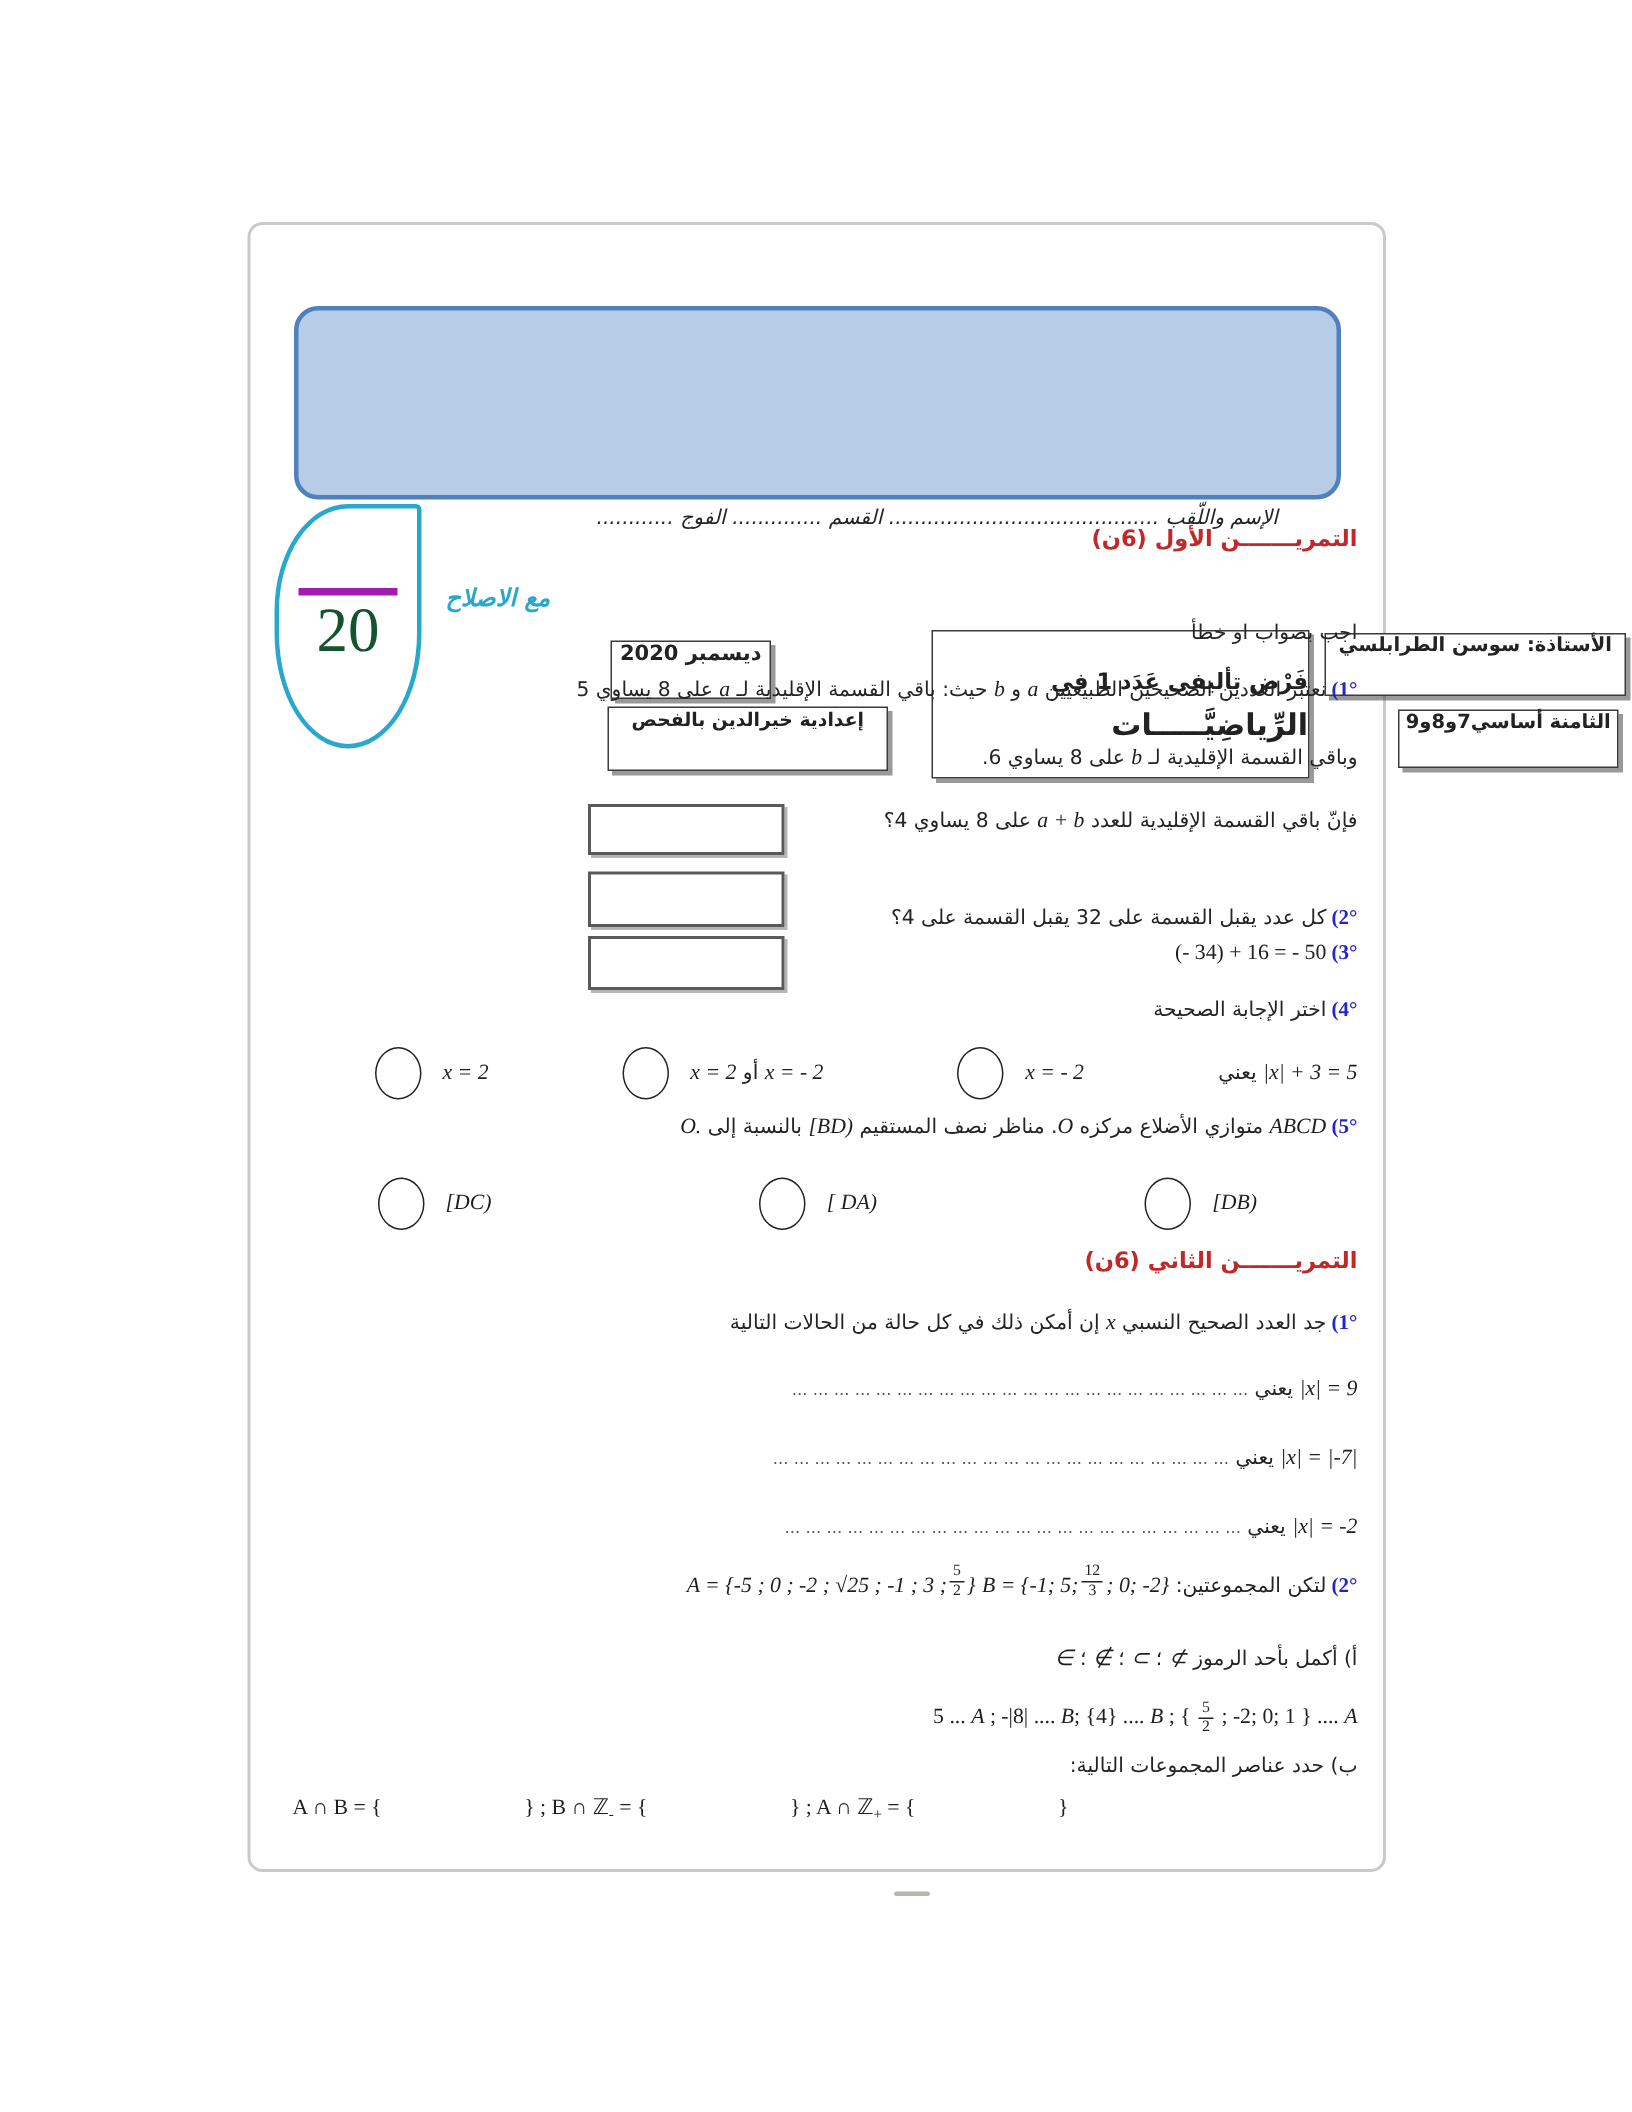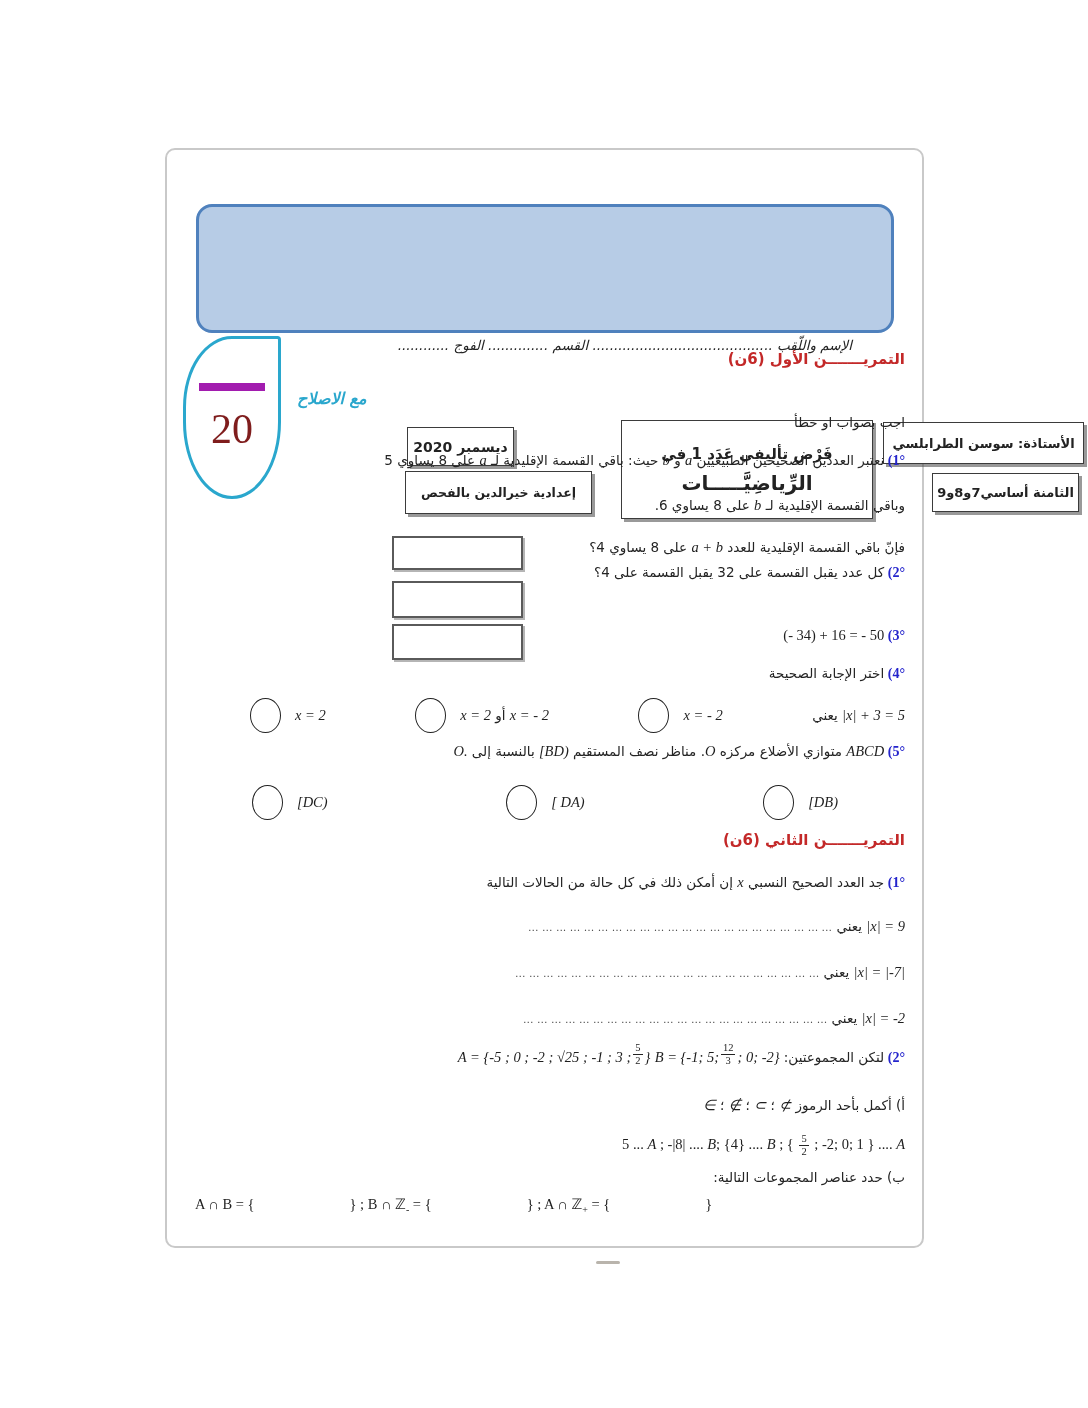--- a/index.html
+++ b/index.html
@@ -4,35 +4,35 @@
 <style>
   html,body{margin:0;padding:0;background:#fff;}
   .page{position:relative;width:1088px;height:1408px;background:#ffffff;overflow:hidden;
         font-family:"DejaVu Sans",sans-serif;color:#222;}
   .sheet{position:absolute;left:165px;top:148px;width:755px;height:1096px;
          border:2px solid #c9c9c9;border-radius:10px;background:#fff;}
   
   .hdr{position:absolute;left:196px;top:204px;width:692px;height:123px;
        background:#b7cce6;border:3px solid #4f81bd;border-radius:16px;}
   .cell{position:absolute;background:#fff;border:1px solid #3b3b3b;
-        box-shadow:3px 3px 0 rgba(70,70,70,.55);display:flex;align-items:center;justify-content:center;
+        box-shadow:3px 3px 0 rgba(70,70,70,.55);display:flex;align-items:flex-start;justify-content:center;
         text-align:center;direction:rtl;}
   .cell-teacher{left:684px;top:215px;width:199px;height:40px;font-size:13px;font-weight:bold;}
   .cell-grade{left:733px;top:266px;width:145px;height:37px;font-size:13px;font-weight:bold;}
   .cell-title{left:422px;top:213px;width:250px;height:97px;flex-direction:column;gap:8px;}
   .t1{font-size:15px;font-weight:bold;}
   .t2{font-size:20px;font-weight:bold;}
   .cell-date{left:208px;top:220px;width:105px;height:37px;font-size:14px;font-weight:bold;}
   .cell-school{left:206px;top:264px;width:185px;height:41px;font-size:12.5px;font-weight:bold;}
   
   .score{position:absolute;left:183px;top:336px;width:92px;height:157px;
          border:3px solid #2aa7cd;border-radius:55% 4px 55% 55% / 48% 4px 52% 52%;
          display:flex;align-items:center;justify-content:center;background:#fff;}
-  .score-val{font-family:"Liberation Serif",serif;font-size:42px;color:#7f1d1d;
-             border-top:8px solid #a21caf;padding:16px 12px 0 12px;line-height:1.05;}
+  .score-val{font-family:"Liberation Serif",serif;font-size:42px;color:#14532d;
+             border-top:5px solid #a21caf;padding:2px 12px 0 12px;line-height:1.05;}
   .note{position:absolute;left:297px;top:389px;color:#2aa7cd;font-weight:bold;font-size:16px;direction:rtl;font-style:italic;}
   
   .row{position:absolute;right:183px;direction:rtl;white-space:nowrap;font-size:13.5px;color:#242424;}
   .row.ltr{direction:ltr;}
   .red{color:#c32828;font-weight:bold;font-size:15px;}
   .num{color:#2424cc;font-weight:bold;font-family:"Liberation Serif",serif;font-size:14px;}
   .ar{}
   .m,.mn{font-family:"Liberation Serif",serif;font-size:14.5px;direction:ltr;unicode-bidi:isolate;color:#1e1e1e;}
   .m{font-style:italic;}
   .dots{font-size:11px;letter-spacing:1.5px;color:#555;}
@@ -84,21 +84,21 @@
   </div>
   <div class="note">مع الاصلاح</div>
 
   <div class="row" style="top:337px;right:236px;font-style:italic;"><span class="ar">الإسم واللّقب .......................................... القسم .............. الفوج ............</span></div>
 
   <div class="row" style="top:350px;"><span class="red">التمريـــــــن الأول (6ن)</span></div>
   <div class="row" style="top:414px;"><span class="ar">اجب بصواب او خطأ</span></div>
   <div class="row" style="top:452px;"><span class="num">1°) </span><span class="ar">نعتبر العددين الصحيحين الطبيعيين </span><span class="m">a</span><span class="ar"> و </span><span class="m">b</span><span class="ar"> حيث: باقي القسمة الإقليدية لـ </span><span class="m">a</span><span class="ar"> على 8 يساوي 5</span></div>
   <div class="row" style="top:497px;"><span class="ar">وباقي القسمة الإقليدية لـ </span><span class="m">b</span><span class="ar"> على 8 يساوي 6.</span></div>
   <div class="row" style="top:539px;"><span class="ar">فإنّ باقي القسمة الإقليدية للعدد </span><span class="m">a + b</span><span class="ar"> على 8 يساوي 4؟</span></div>
-  <div class="row" style="top:564px;"><span class="num">2°) </span><span class="ar">كل عدد يقبل القسمة على 32 يقبل القسمة على 4؟</span></div>
+  <div class="row" style="top:604px;"><span class="num">2°) </span><span class="ar">كل عدد يقبل القسمة على 32 يقبل القسمة على 4؟</span></div>
   <div class="row" style="top:627px;"><span class="num">3°) </span><span class="mn">(- 34) + 16 = - 50</span></div>
   <div class="row" style="top:665px;"><span class="num">4°) </span><span class="ar">اختر الإجابة الصحيحة</span></div>
 
   <div class="abox" style="top:536px;height:30px;"></div>
   <div class="abox" style="top:581px;height:33px;"></div>
   <div class="abox" style="top:624px;height:32px;"></div>
 
   <div class="optrow" style="top:695px;height:40px;">
     <span class="stem"><span class="g ">
           <span class="m">|x| + 3 = 5</span>

